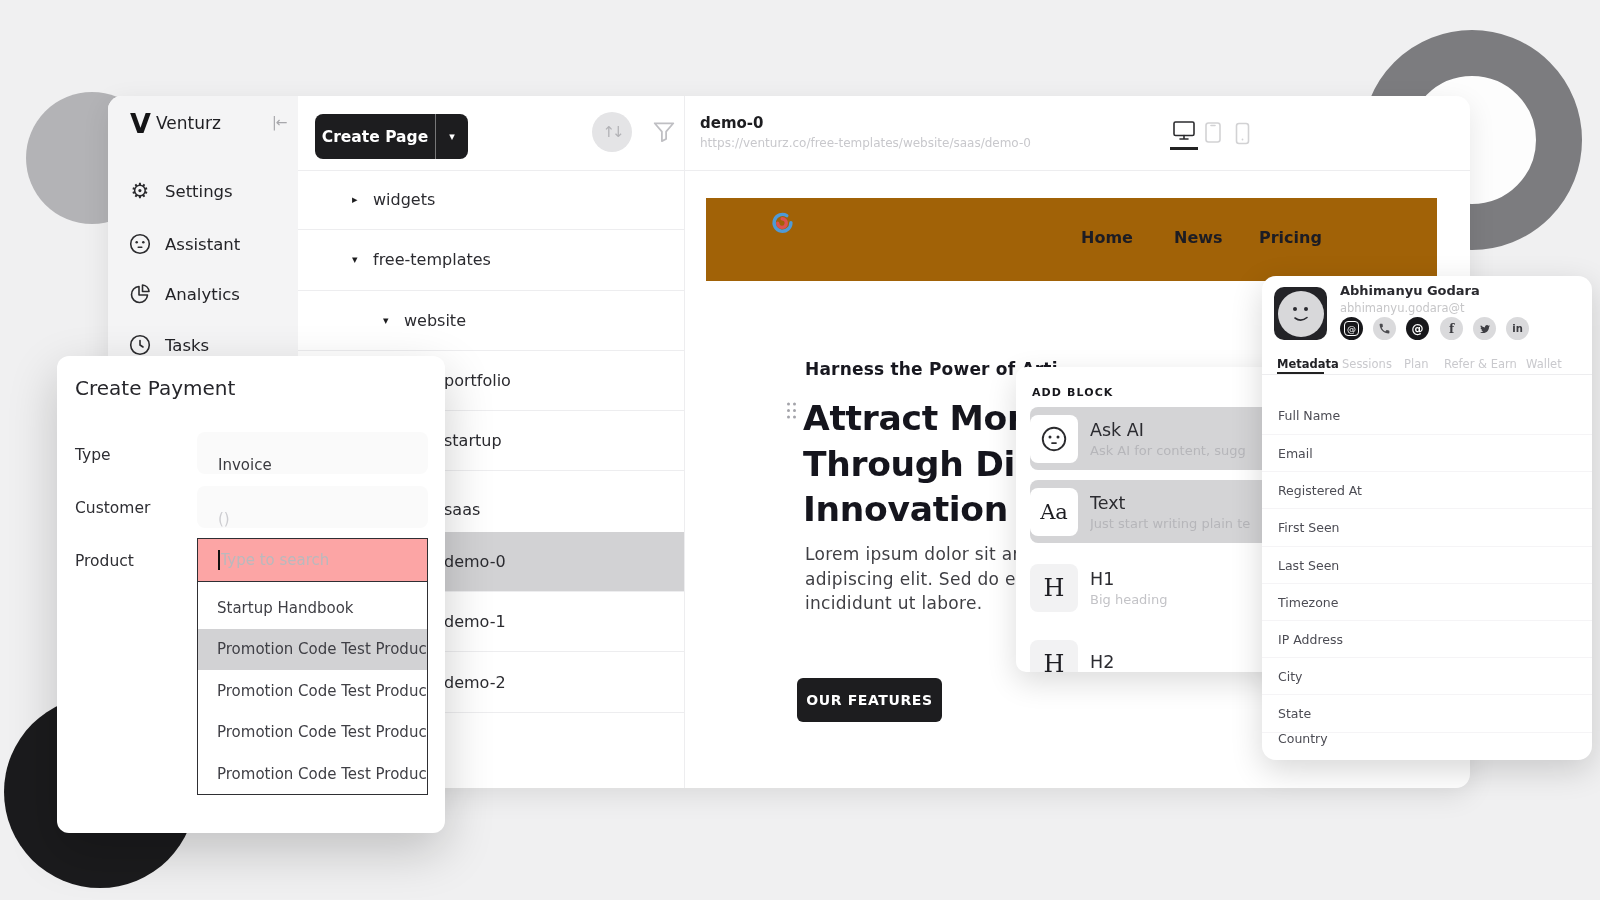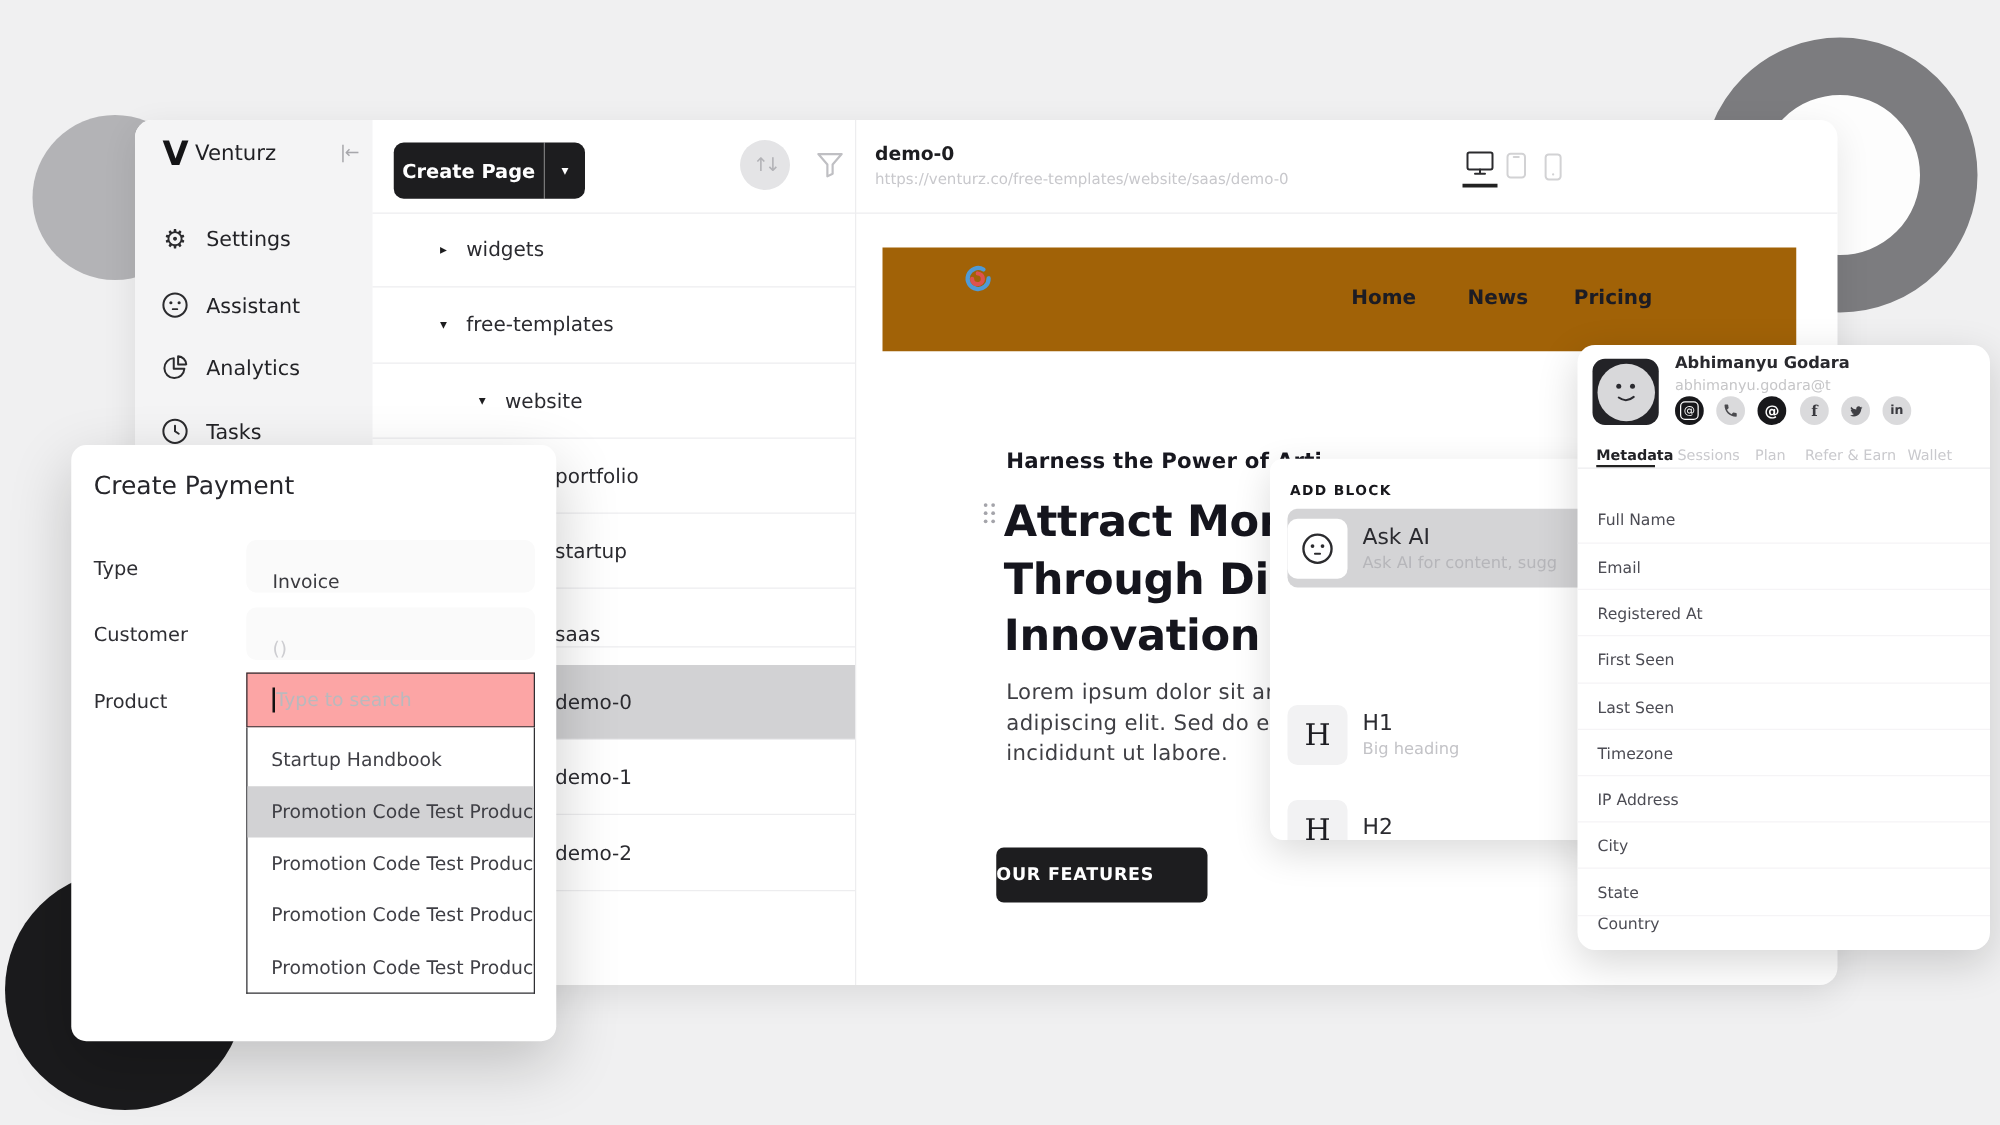--- a/index.html
+++ b/index.html
@@ -40,21 +40,21 @@
   .dev{stroke:#d2d2d4;fill:none;stroke-width:1.6;}
   .dev-active{stroke:#2b2b2e;}
   .monitor-underline{left:1062px;top:51px;width:28px;height:2.5px;background:#222;}
 
   
   .site-nav{left:598px;top:102px;width:731px;height:83px;background:#a16207;}
   .nav-link{position:absolute;top:30px;font-size:16px;font-weight:600;color:#1c1c24;}
   .eyebrow{left:697px;top:263px;font-size:17px;font-weight:700;color:#17171f;letter-spacing:.2px;}
   .hero-h{left:695px;top:300px;font-size:34.5px;line-height:45.5px;font-weight:bold;color:#15151d;letter-spacing:-.3px;}
   .hero-p{left:697px;top:446px;font-size:17px;line-height:24.7px;color:#3f3f44;letter-spacing:.3px;}
-  .cta{left:689px;top:582px;width:169px;height:44px;border-radius:6px;background:#1d1d1f;color:#fff;display:flex;align-items:center;font-size:14px;font-weight:700;letter-spacing:.6px;}
+  .cta{left:689px;top:582px;width:145px;height:44px;border-radius:6px;background:#1d1d1f;color:#fff;display:flex;align-items:center;justify-content:center;font-size:14px;font-weight:700;letter-spacing:.6px;}
 
   
   .addblock{left:1016px;top:367px;width:270px;height:305px;background:#fff;border-radius:10px;box-shadow:0 10px 30px rgba(0,0,0,.14);overflow:hidden;}
   .ab-title{left:16px;top:19px;font-size:11px;font-weight:700;letter-spacing:1.1px;color:#17171c;}
   .ab-row{position:absolute;left:14px;width:242px;height:63px;border-radius:8px;display:flex;align-items:center;box-sizing:border-box;padding-left:0;}
   .ab-row.hl{background:#d4d4d6;}
   .ab-icon{width:48px;height:48px;border-radius:8px;display:flex;align-items:center;justify-content:center;background:#f2f2f3;}
   .ab-row.hl .ab-icon{background:#fff;}
   .ab-texts{margin-left:12px;overflow:hidden;white-space:nowrap;}
   .ab-t{font-size:17.5px;color:#2b2b30;}
@@ -170,21 +170,21 @@
     <div class="tree-row" style="top:194.6px;padding-left:85px;">
       <span class="tree-arrow">▾</span>
       <span>website</span>
     </div>
     <div class="tree-row" style="top:254.9px;padding-left:146px;">
       <span>portfolio</span>
     </div>
     <div class="tree-row" style="top:315.2px;padding-left:146px;">
       <span>startup</span>
     </div>
-    <div class="tree-row" style="top:362px;padding-left:146px;align-items:flex-end;">
+    <div class="tree-row" style="top:384px;padding-left:146px;">
       <span>saas</span>
     </div>
     <div class="tree-row selected" style="top:435.8px;padding-left:146px;">
       <span>demo-0</span>
     </div>
     <div class="tree-row" style="top:496.1px;padding-left:146px;">
       <span>demo-1</span>
     </div>
     <div class="tree-row" style="top:556.4px;padding-left:146px;">
       <span>demo-2</span>
@@ -263,20 +263,27 @@
             <circle cx="15.2" cy="10.3" r="1.2" fill="#2b2b2e"></circle>
             <path d="M10.4 15.2h3.2" stroke="#2b2b2e" stroke-width="1.4" stroke-linecap="round"></path>
           </svg>
       </span>
       <span class="ab-texts">
         <div class="ab-t">Ask AI</div>
         <div class="ab-s">Ask AI for content, sugg</div>
       </span>
     </div>
 
+    <div class="ab-row hl" style="top:113px;">
+      <span class="ab-icon serif" style="font-size:21px;">Aa</span>
+      <span class="ab-texts">
+        <div class="ab-t">Text</div>
+        <div class="ab-s">Just start writing plain te</div>
+      </span>
+    </div>
 
     <div class="ab-row" style="top:189px;">
       <span class="ab-icon serif" style="font-size:24px;">H</span>
       <span class="ab-texts">
         <div class="ab-t">H1</div>
         <div class="ab-s">Big heading</div>
       </span>
     </div>
 
     <div class="ab-row" style="top:265px;">

